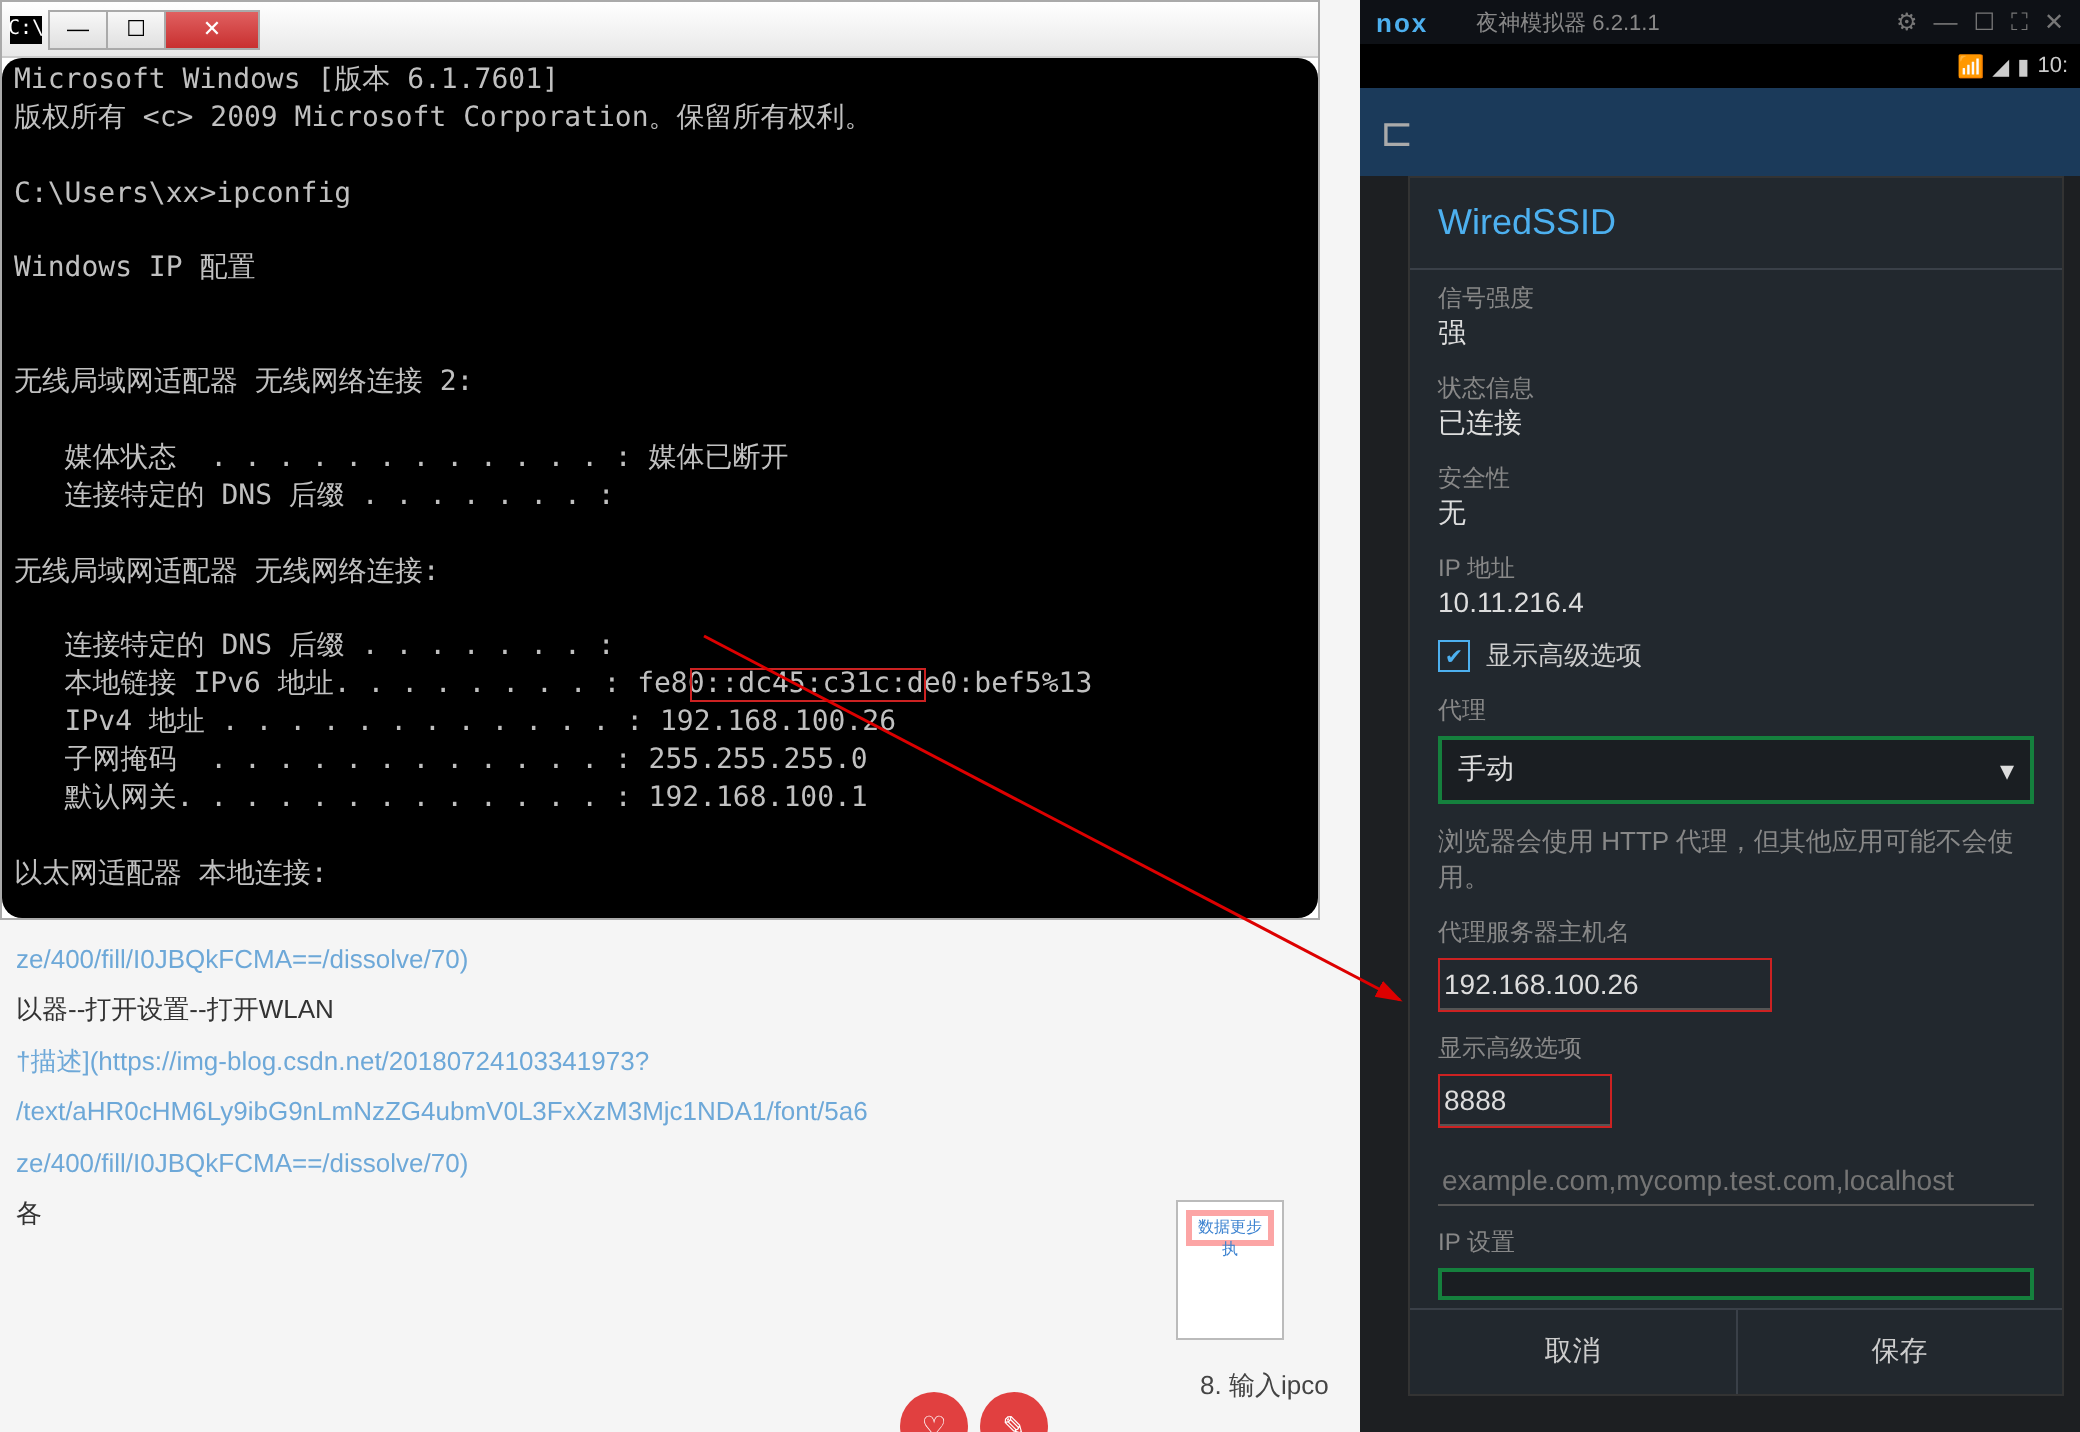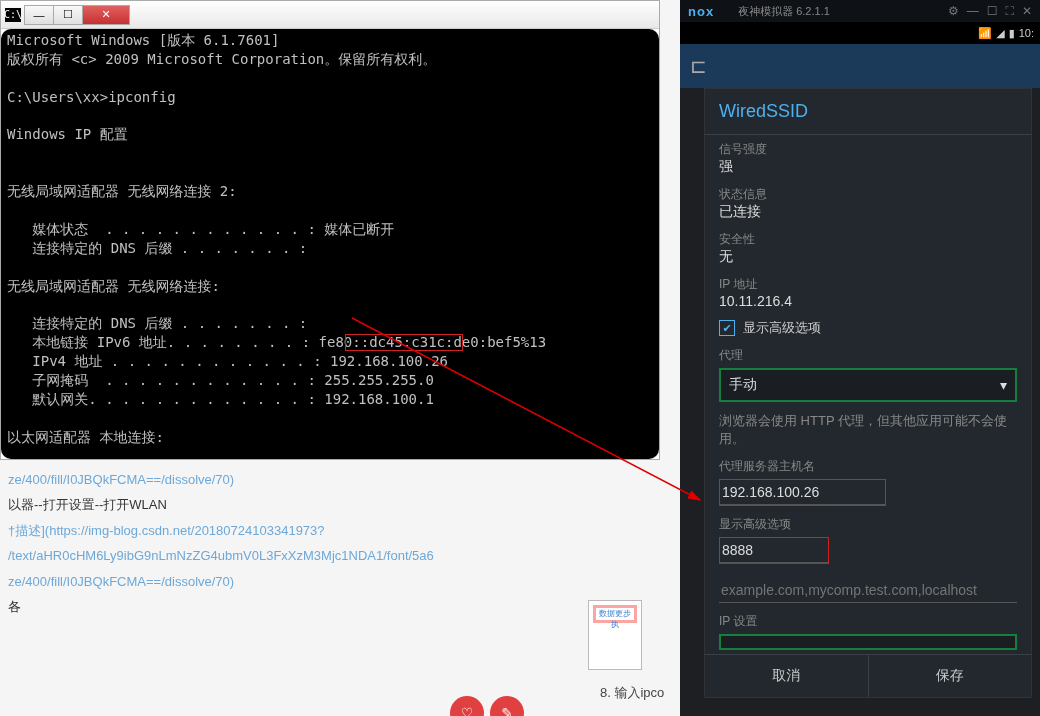--- a/index.html
+++ b/index.html
@@ -165,21 +165,21 @@
       </div>
       <div class="kv-label" style="margin-bottom:4px">代理</div>
       <div class="sel">
           <span>手动</span>
           <span>▾</span>
         </div>
       <div class="hint">浏览器会使用 HTTP 代理，但其他应用可能不会使用。</div>
       <div class="kv-label">代理服务器主机名</div>
       <div class="red-box" style="width:167px; margin:4px 0 10px 0;"><input class="inp" value="192.168.100.26" style=""></div>
       <div class="kv-label">显示高级选项</div>
-      <div class="red-box" style="width:110px; margin:4px 10px 10px 0;"><input class="inp" value="8888" style=""></div>
+      <div class="red-box" style="width:87px; margin:4px 10px 10px 0;"><input class="inp" value="8888" style=""></div>
       <input class="inp ghost" style="margin: 4px 0px 10px;" placeholder="example.com,mycomp.test.com,localhost">
       <div class="kv-label" style="margin-bottom:4px">IP 设置</div>
       <div class="sel"></div>
     </div>
     <div class="dlg-btns">
       <div class="dlg-btn">取消</div>
       <div class="dlg-btn">保存</div>
     </div>
   </div>
 </div>

